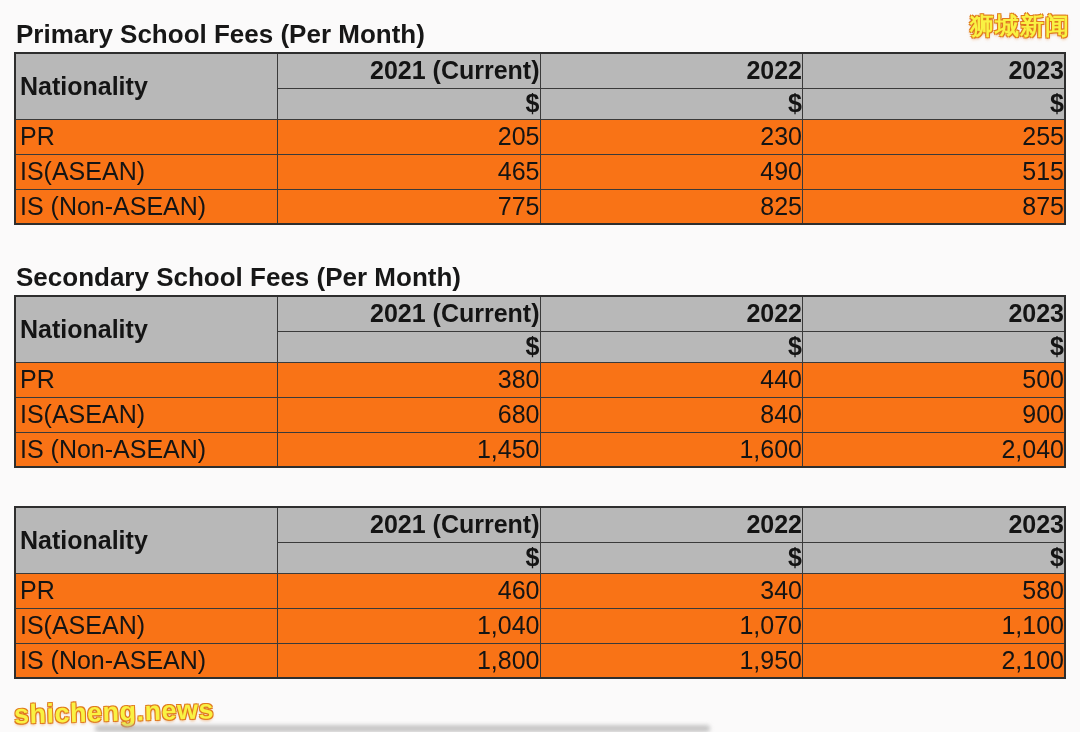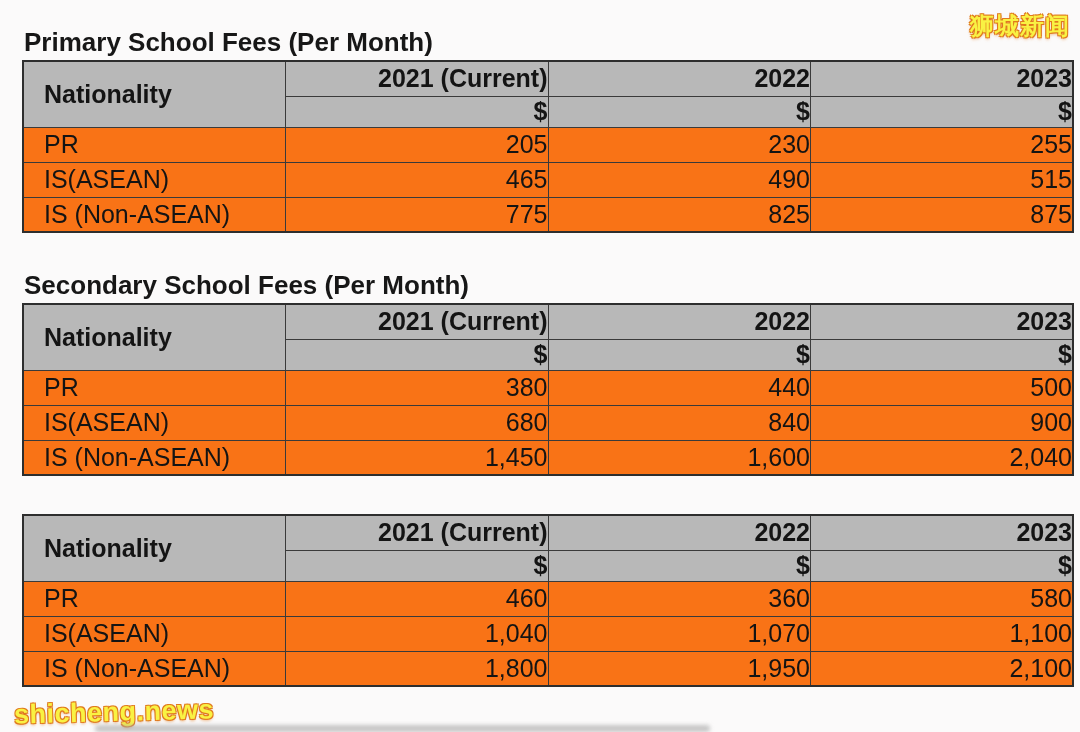--- a/index.html
+++ b/index.html
@@ -15,21 +15,21 @@
     background: #fbfafa;
     font-family: "Liberation Sans", sans-serif;
     color: #141414;
   }
   .page {
     position: absolute;
     top: 20px;
     left: 14px;
     width: 1052px;
   }
-  .fee-block { margin: 8px; }
+  .fee-block { margin: 0; }
   .fee-block + .fee-block { margin-top: 38px; }
   .table-title {
     font-size: 26px;
     font-weight: bold;
     line-height: 28px;
     margin: 0 0 4px 2px;
     color: #171717;
     letter-spacing: 0px;
   }
   table.fee-table {
@@ -53,21 +53,21 @@
   }
   tr.year-row th { height: 35px; }
   tr.currency-row th {
     height: 31px;
     border-top: 1px solid #6e6e6e;
   }
   tbody tr { background: #f97316; }
   tbody td { height: 35px; font-weight: normal; }
   th.nat-header, td.nat-cell {
     text-align: left;
-    padding-left: 20px;
+    padding-left: 4px;
   }
   .watermark {
     position: absolute;
     font-weight: bold;
     color: var(--watermark-yellow, #f9f243);
     text-shadow:
       -1px -1px 0 var(--watermark-outline, #e07a1e),
        1px -1px 0 var(--watermark-outline, #e07a1e),
       -1px  1px 0 var(--watermark-outline, #e07a1e),
        1px  1px 0 var(--watermark-outline, #e07a1e),
@@ -211,21 +211,21 @@
         <tr class="currency-row">
           <th>$</th>
           <th>$</th>
           <th>$</th>
         </tr>
       </thead>
       <tbody>
         <tr>
           <td class="nat-cell">PR</td>
           <td>460</td>
-          <td>360</td>
+          <td>340</td>
           <td>580</td>
         </tr>
         <tr>
           <td class="nat-cell">IS(ASEAN)</td>
           <td>1,040</td>
           <td>1,070</td>
           <td>1,100</td>
         </tr>
         <tr>
           <td class="nat-cell">IS (Non-ASEAN)</td>

